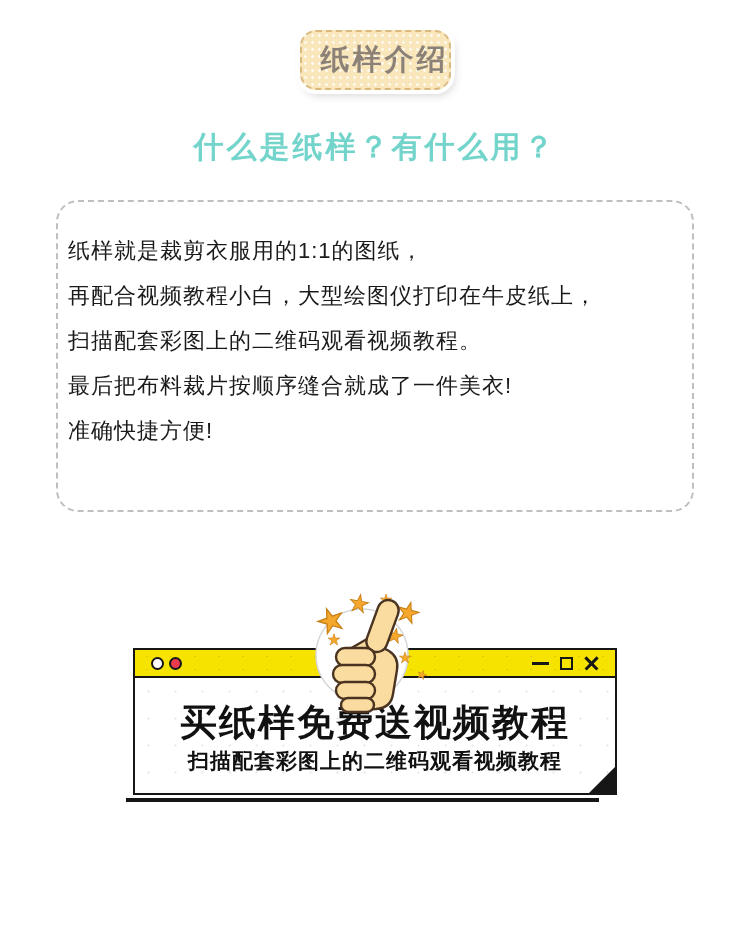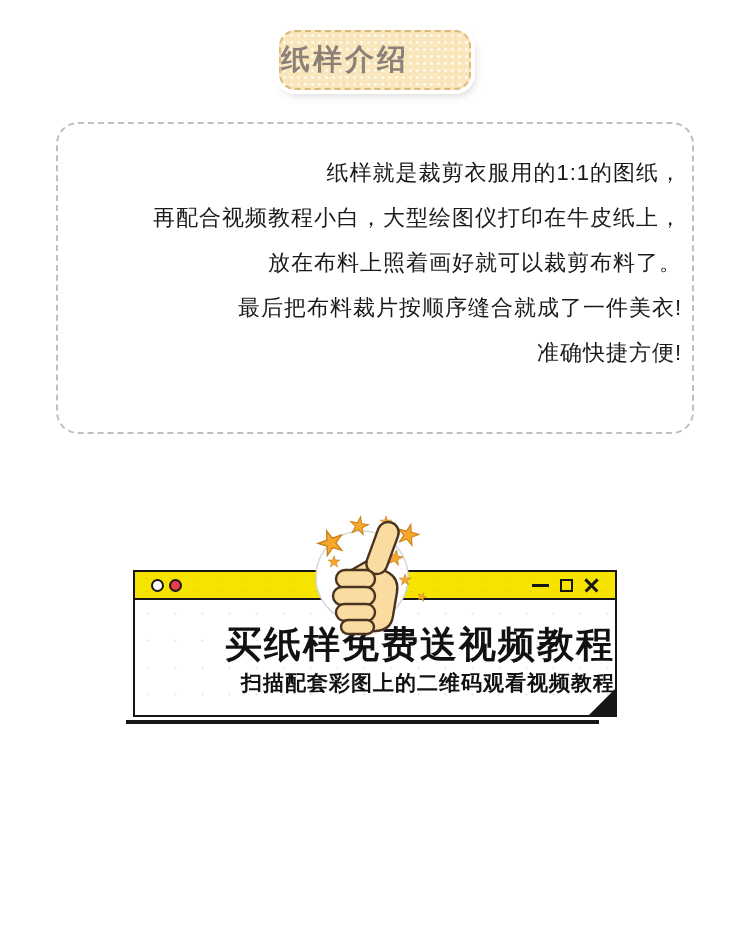--- a/index.html
+++ b/index.html
@@ -8,30 +8,30 @@
     position: relative;
     width: 750px;
     height: 951px;
     margin: 0 auto;
     background: #fff;
     font-family: "Liberation Sans", sans-serif;
     overflow: hidden;
   }
   
   .badge {
-    width: 192px;
+    width: 151px;
     height: 60px;
     margin: 30px auto 0;
     background-color: var(--badge-bg, #FAE6BB);
     background-image: radial-gradient(rgba(255,255,255,.85) 1.2px, transparent 1.5px);
     background-size: 7px 7px;
     border: 2px dashed var(--badge-border, #D9B97E);
     border-radius: 16px;
     box-shadow: 0 0 0 4px #ffffff, 3px 5px 10px rgba(0,0,0,.18);
-    display: flex; align-items: center; justify-content: flex-start;
+    display: flex; align-items: center; justify-content: flex-end;
     font-size: 29px;
     letter-spacing: 3px;
     color: var(--badge-text, #8B8177);
     font-weight: 600;
   }
   
   .heading {
     margin-top: 37px;
     text-align: center;
     font-size: 30px;
@@ -39,21 +39,21 @@
     letter-spacing: 3px;
     color: var(--accent-teal, #72D4CA);
   }
   
   .intro-box {
     width: 638px;
     margin: 32px auto 0;
     border: 2px dashed #BFBFBF;
     border-radius: 22px;
     padding: 26px 10px 30px;
-    text-align: right;
+    text-align: left;
   }
   .intro-box p {
     font-size: 22px;
     line-height: 45px;
     color: #1a1a1a;
     font-weight: 500;
     letter-spacing: 1px;
   }
   .para-gap { height: 27px; }
   
@@ -89,21 +89,21 @@
   .ctl-close { position: relative; width: 15px; height: 15px; }
   .ctl-close::before, .ctl-close::after {
     content: ""; position: absolute; left: -1px; top: 6px;
     width: 17px; height: 2.6px; background: var(--outline-black, #161616);
   }
   .ctl-close::before { transform: rotate(45deg); }
   .ctl-close::after  { transform: rotate(-45deg); }
   .win-body {
     position: relative;
     padding: 26px 0 18px;
-    text-align: right;
+    text-align: center;
     background-image: radial-gradient(rgba(0,0,0,.07) 1px, transparent 1.3px);
     background-size: 27px 27px;
   }
   .promo-title {
     font-size: 37px;
     font-weight: 900;
     letter-spacing: 2px;
     color: #111;
     line-height: 1;
   }
@@ -132,25 +132,26 @@
 </style>
 </head>
 <body>
 
 <div class="page">
 
   <div class="badge">
     <span>纸样介绍</span>
   </div>
 
+  <h2 class="heading">什么是纸样？有什么用？</h2>
 
   <div class="intro-box">
     <p>纸样就是裁剪衣服用的1:1的图纸，</p>
     <p>再配合视频教程小白，大型绘图仪打印在牛皮纸上，</p>
-    <p>放在布料上照着画好就可以裁剪布料了。</p>
+    <p>扫描配套彩图上的二维码观看视频教程。</p>
     <p>最后把布料裁片按顺序缝合就成了一件美衣!</p>
     <p>准确快捷方便!</p>
     <div class="para-gap"></div>
   </div>
 
   <div class="promo">
 
     <div class="thumb-wrap">
       <svg width="150" height="150" viewBox="0 0 150 150" xmlns="http://www.w3.org/2000/svg">
         <defs>

